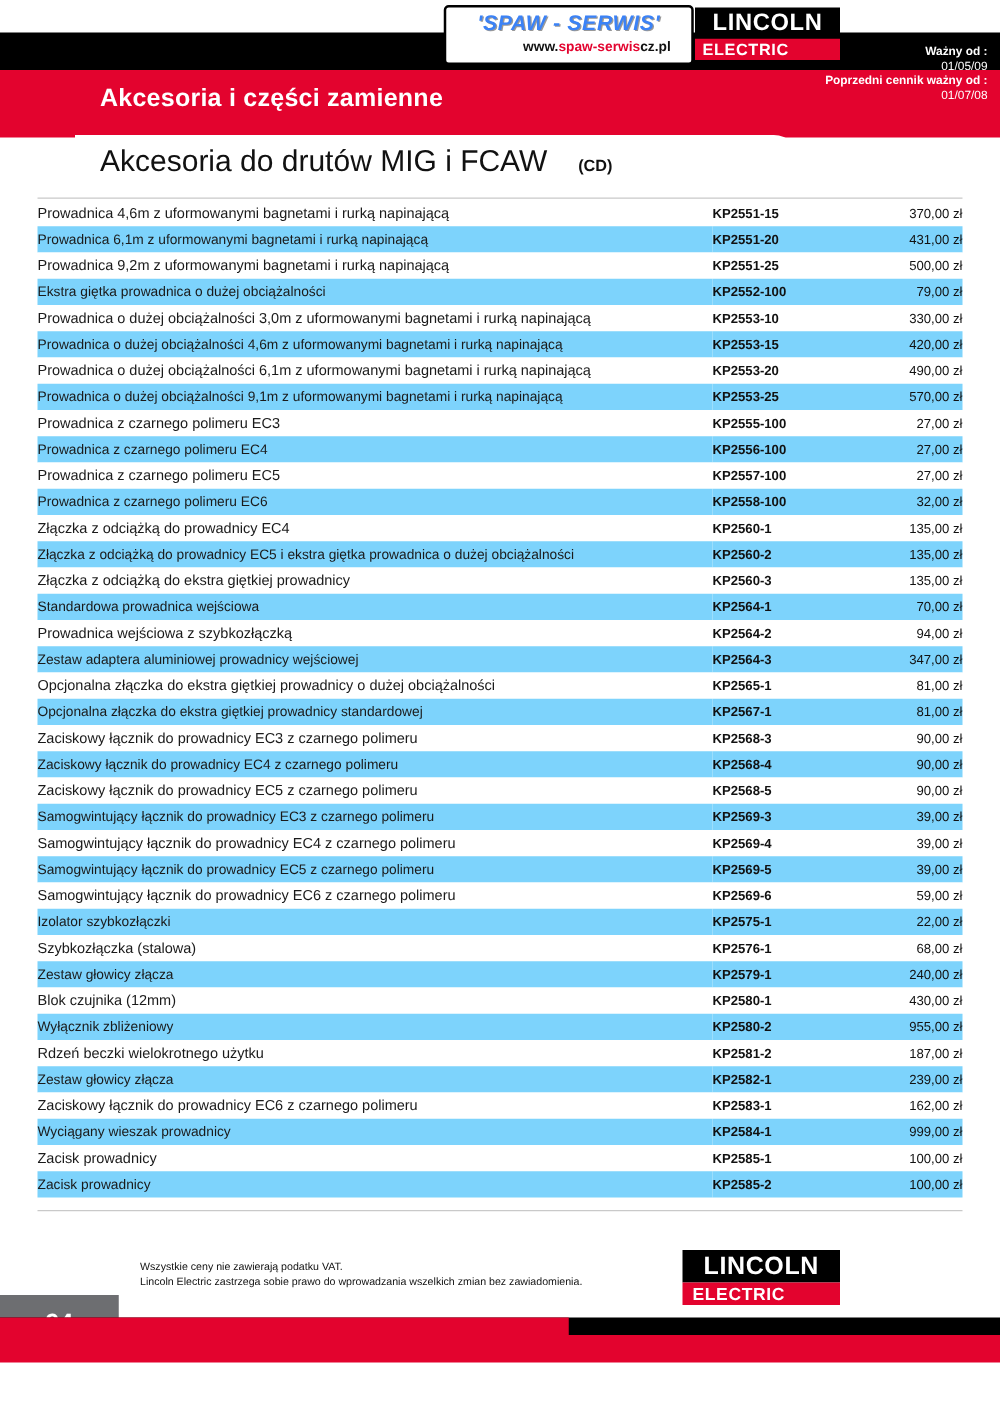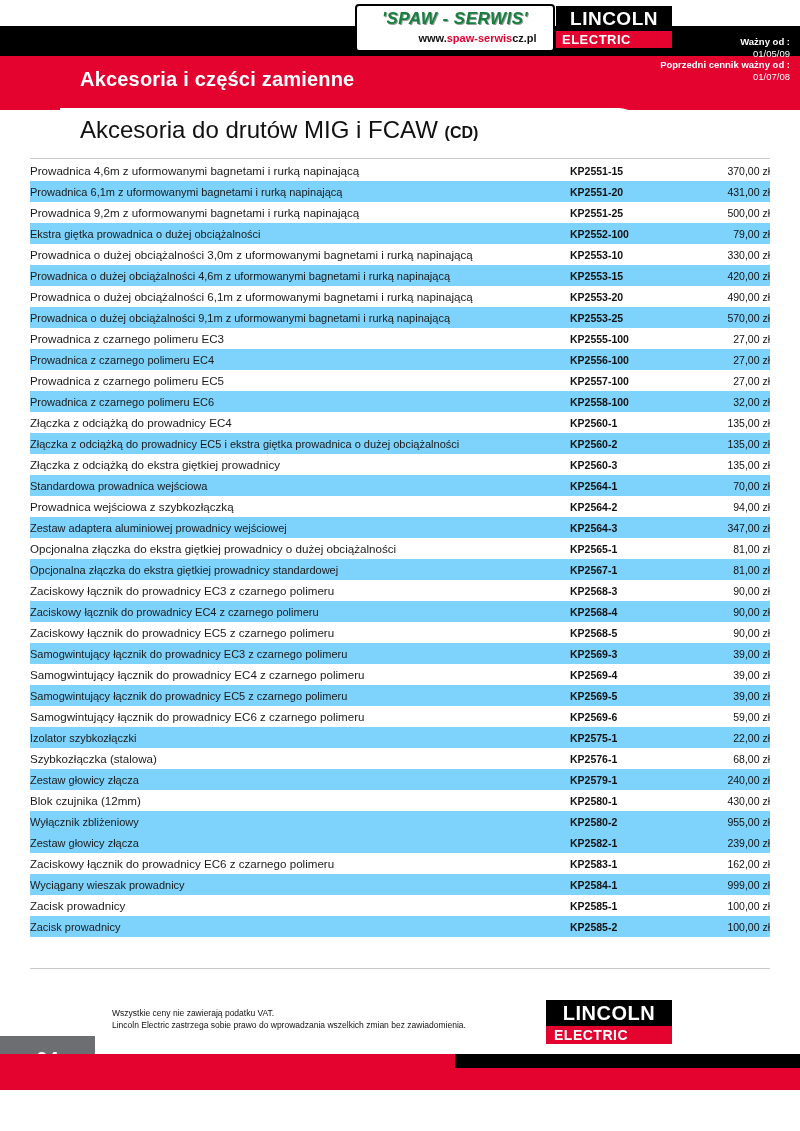--- a/index.html
+++ b/index.html
@@ -29,21 +29,21 @@
     letter-spacing:0.2px;
   }
 
   
   .spaw-logo {
     position:absolute; left:355px; top:4px; width:200px; height:48px;
     background:#ffffff; border:2px solid #000; border-radius:4px;
     text-align:center;
   }
   .spaw-logo .l1 {
-    color:#15803d; font-weight:bold; font-style:italic; font-size:17px;
+    color:#3b82f6; font-weight:bold; font-style:italic; font-size:17px;
     margin-top:3px; letter-spacing:0.5px;
     text-shadow: 1px 1px 0 #999;
   }
   .spaw-logo .l2 {
     color:#111; font-weight:bold; font-size:11px; margin-top:3px;padding-left:45px;
   }
   .spaw-logo .l2 b { color:#e3032e; }
 
   
   .lincoln-top {
@@ -69,21 +69,21 @@
   .sec-title-bar {
     position:absolute; left:60px; top:108px; width:580px; height:42px;
     background:#ffffff;
     border-top-right-radius: 22px;
     border-bottom-right-radius: 22px;
   }
   .sec-title {
     position:absolute; left:80px; top:116px;
     font-size:24px; color:#111; font-weight:normal;
   }
-  .sec-title .sub { font-size:16px; font-weight:bold; }
+  .sec-title .sub { font-size:13px; font-weight:bold;margin-left:18px; }
 
   
   .table-wrap {
     position:absolute; left:30px; top:160px; width:740px;
   }
   table.price { width:100%; border-collapse:collapse; }
   table.price td {
     padding:0; vertical-align:middle;
   }
   tr.row-a td { background:#ffffff; }
@@ -334,20 +334,25 @@
         </tr>
         <tr class="row-a tall">
           <td class="desc">Blok czujnika (12mm)</td>
           <td class="code">KP2580-1</td>
           <td class="price">430,00 zł</td>
         </tr>
         <tr class="row-b">
           <td class="desc">Wyłącznik zbliżeniowy</td>
           <td class="code">KP2580-2</td>
           <td class="price">955,00 zł</td>
+        </tr>
+        <tr class="row-a tall">
+          <td class="desc">Rdzeń beczki wielokrotnego użytku</td>
+          <td class="code">KP2581-2</td>
+          <td class="price">187,00 zł</td>
         </tr>
         <tr class="row-b">
           <td class="desc">Zestaw głowicy złącza</td>
           <td class="code">KP2582-1</td>
           <td class="price">239,00 zł</td>
         </tr>
         <tr class="row-a tall">
           <td class="desc">Zaciskowy łącznik do prowadnicy EC6 z czarnego polimeru</td>
           <td class="code">KP2583-1</td>
           <td class="price">162,00 zł</td>

